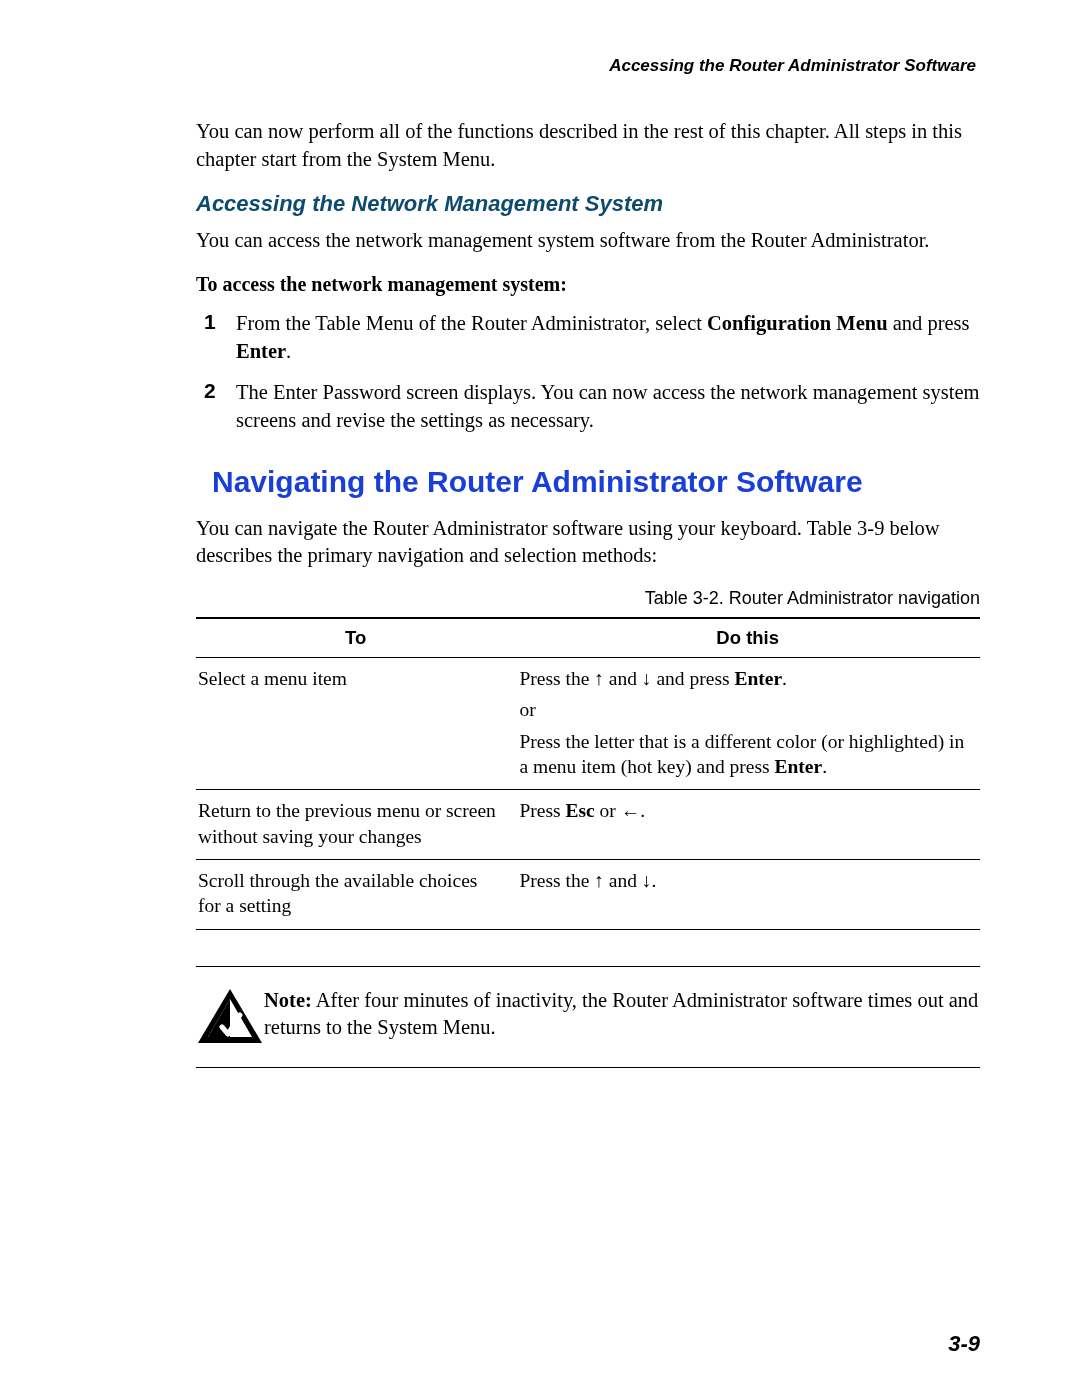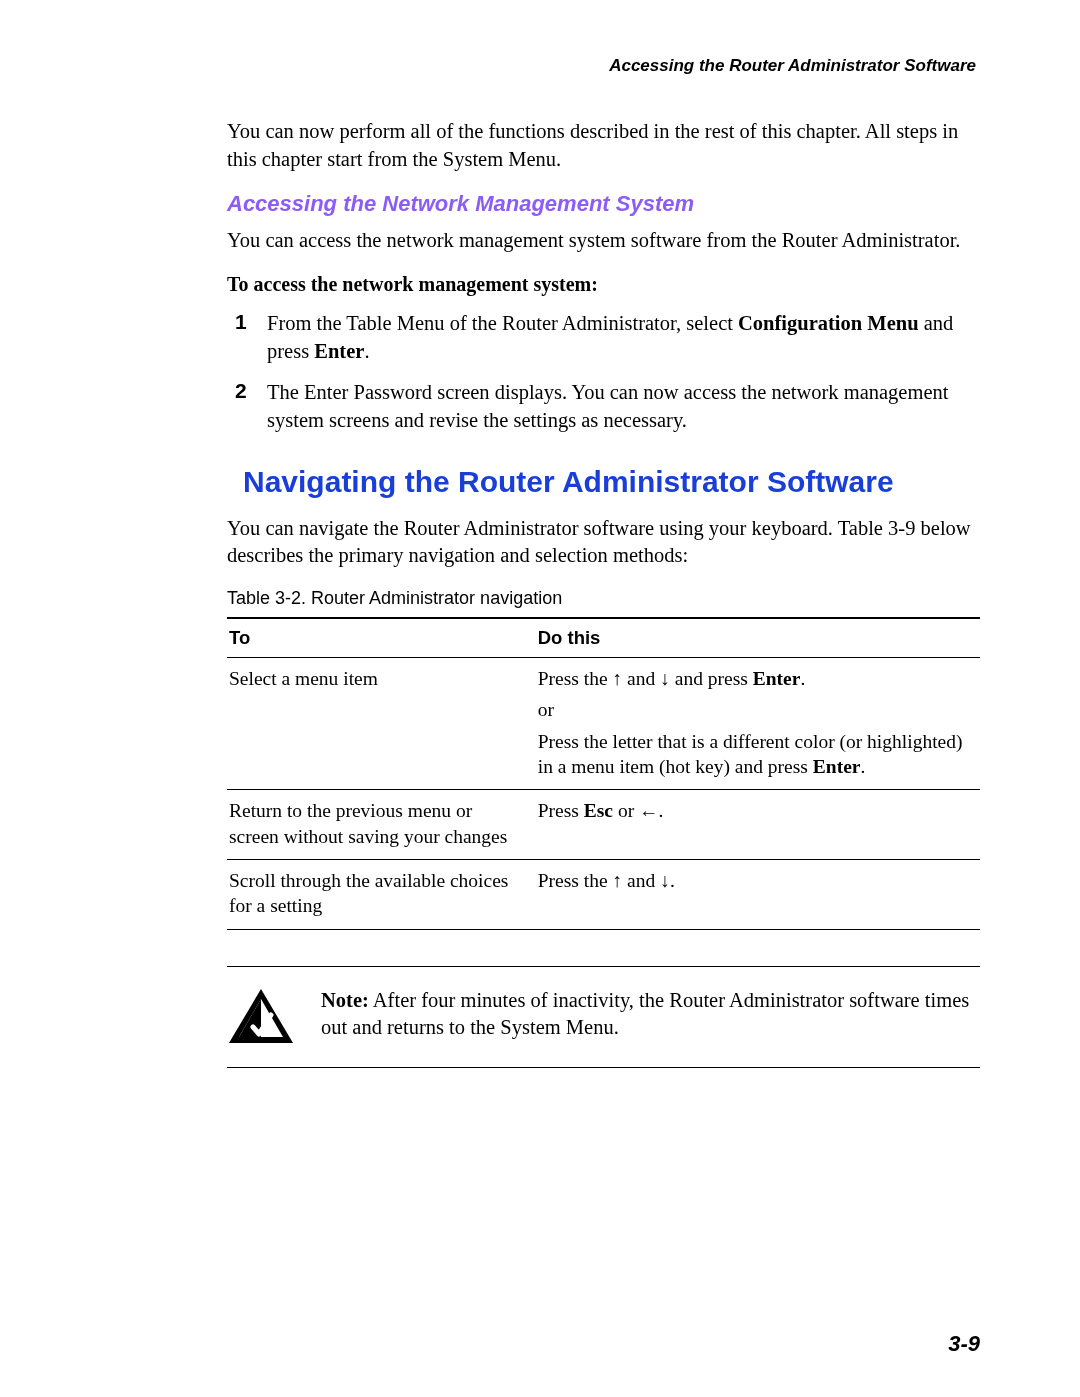--- a/index.html
+++ b/index.html
@@ -7,21 +7,21 @@
     padding: 0;
     background: #ffffff;
     font-family: "Times New Roman", Times, serif;
     color: #000000;
   }
   .page {
     width: 1080px;
     height: 1397px;
     position: relative;
     box-sizing: border-box;
-    padding: 56px 100px 40px 107px;
+    padding: 56px 100px 40px 76px;
   }
   .running-header {
     text-align: right;
     font-family: Arial, Helvetica, sans-serif;
     font-weight: 700;
     font-style: italic;
     font-size: 17px;
     margin-right: 4px;
     margin-bottom: 42px;
   }
@@ -30,21 +30,21 @@
   }
   p {
     font-size: 20.5px;
     line-height: 1.35;
     margin: 0 0 18px 0;
   }
   .sub-heading {
     font-family: Arial, Helvetica, sans-serif;
     font-weight: 700;
     font-style: italic;
-    color: #8b5cf6;
+    color: #0c4a6e;
     font-size: 22px;
     margin: 18px 0 10px 0;
   }
   .access-lead {
     font-weight: 700;
     font-family: "Times New Roman", Times, serif;
     font-size: 20px;
     margin-bottom: 14px;
     margin-top: 16px;
   }
@@ -76,33 +76,33 @@
     margin-top: 10px;
   }
   .main-heading {
     font-family: Arial, Helvetica, sans-serif;
     font-weight: 700;
     color: #1a3fd8;
     font-size: 30px;
     margin: 30px 0 16px 16px;
   }
   .table-caption {
-    text-align: left;
+    text-align: right;
     font-family: Arial, Helvetica, sans-serif;
     font-size: 18px;
     margin: 18px 0 8px 0;
   }
   table.nav-table {
     width: 100%;
     border-collapse: collapse;
     font-size: 19.5px;
     margin-bottom: 36px;
   }
   table.nav-table th {
-    text-align: left;
+    text-align: center;
     font-family: Arial, Helvetica, sans-serif;
     font-weight: 700;
     font-size: 18.5px;
     border-top: 2px solid #000;
     border-bottom: 1px solid #000;
     padding: 8px 4px 8px 2px;
   }
   table.nav-table td {
     vertical-align: top;
     border-bottom: 1px solid #000;
@@ -116,21 +116,20 @@
   .sym {
     font-family: "Arial", sans-serif;
     position: relative;
   }
   .note-block {
     border-top: 1px solid #000;
     border-bottom: 1px solid #000;
     padding: 20px 0 20px 0;
     display: flex;
     align-items: flex-start;
-    gap: 26px;
     margin-top: 10px;
   }
   .note-icon {
     flex: 0 0 68px;
     height: 60px;
   }
   .note-text p {
     margin: 0;
   }
   .footer {

